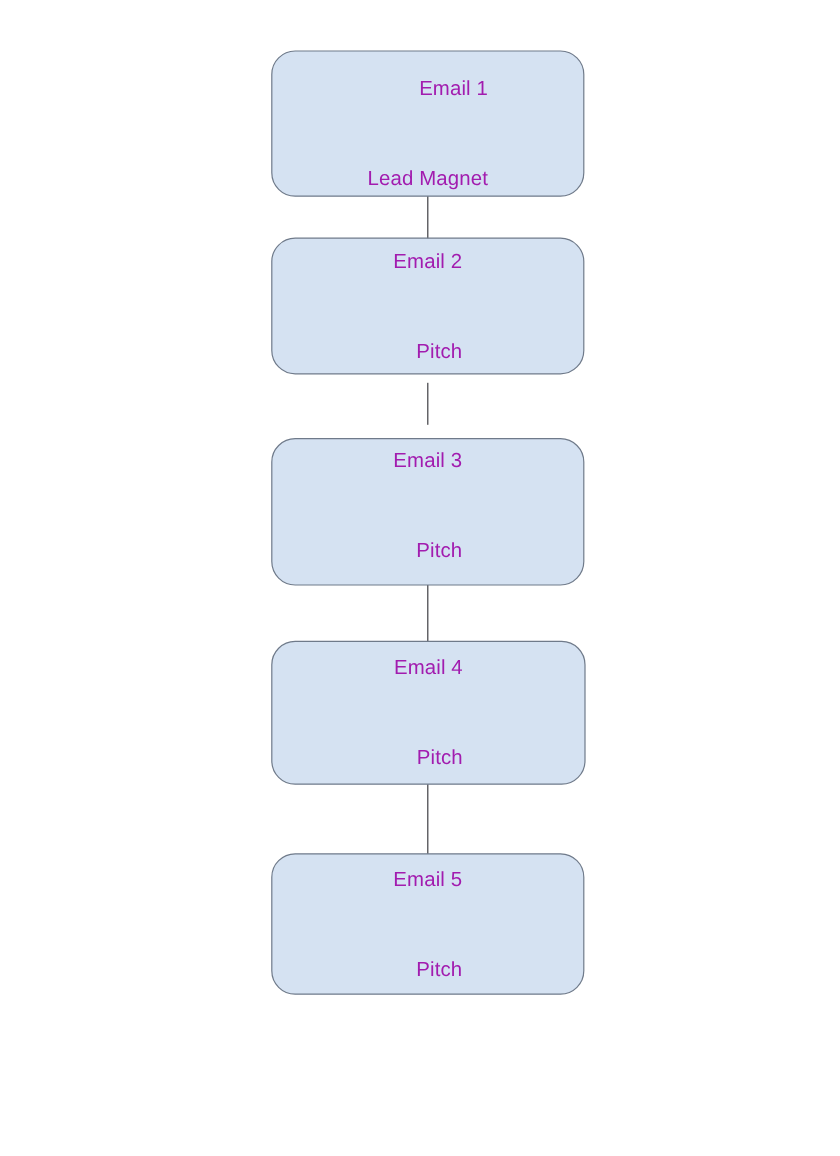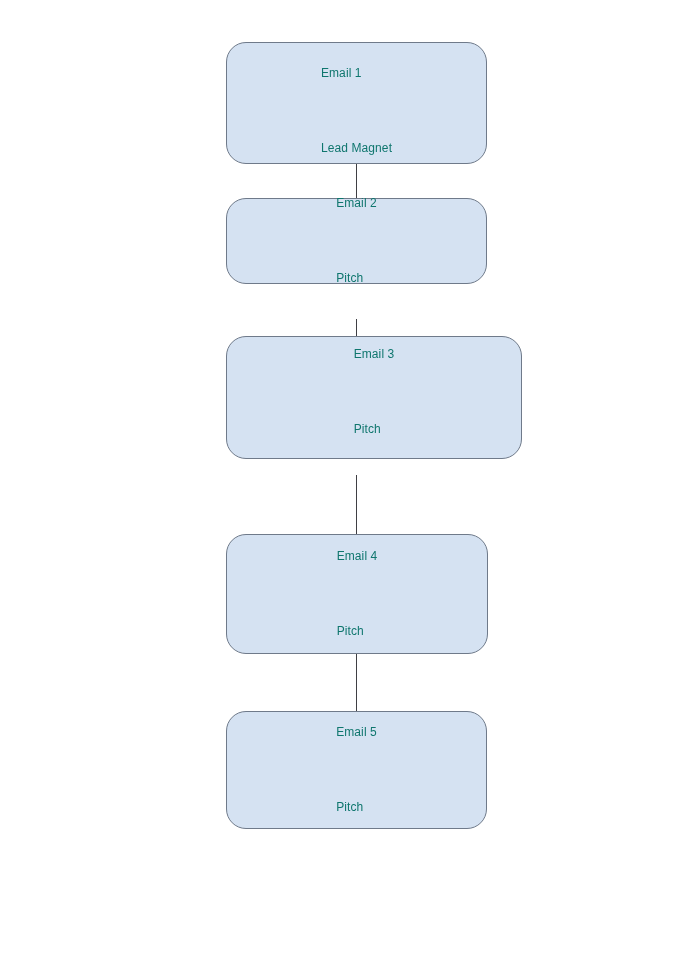--- a/index.html
+++ b/index.html
@@ -38,23 +38,23 @@
     background: #d5e2f2;
     border: 1px solid #6f7a8a;
     border-radius: 20px;
     display: flex;
     align-items: center;
     justify-content: center;
     z-index: 2;
   }
 
   .node-label {
-    text-align: left;
-    color: #0f766e;
-    font-size: 12px;
+    text-align: right;
+    color: #a21caf;
+    font-size: 17px;
     line-height: 25px;
     letter-spacing: 0.1px;
     white-space: pre;
     user-select: none;
   }
 
   .node-line {
     display: block;
   }
 </style>
@@ -68,28 +68,28 @@
   <div class="connector" style="left:356px; top:475px; height:60px;"></div>
   <div class="connector" style="left:356px; top:653px; height:59px;"></div>
 
   <div class="node" style="left:226px; top:42px; width:261px; height:122px;">
     <div class="node-label" style="transform: translateY(8px);">
       <span class="node-line">Email 1</span>
       <span class="node-line">Lead Magnet</span>
     </div>
   </div>
 
-  <div class="node" style="left:226px; top:198px; width:261px; height:86px;">
+  <div class="node" style="left:226px; top:198px; width:261px; height:114px;">
     <div class="node-label">
       <span class="node-line">Email 2</span>
       <span class="node-line">Pitch</span>
     </div>
   </div>
 
-  <div class="node" style="left:226px; top:336px; width:296px; height:123px;">
+  <div class="node" style="left:226px; top:365px; width:261px; height:123px;">
     <div class="node-label" style="transform: translateY(-6px);">
       <span class="node-line">Email 3</span>
       <span class="node-line">Pitch</span>
     </div>
   </div>
 
   <div class="node" style="left:226px; top:534px; width:262px; height:120px;">
     <div class="node-label">
       <span class="node-line">Email 4</span>
       <span class="node-line">Pitch</span>

